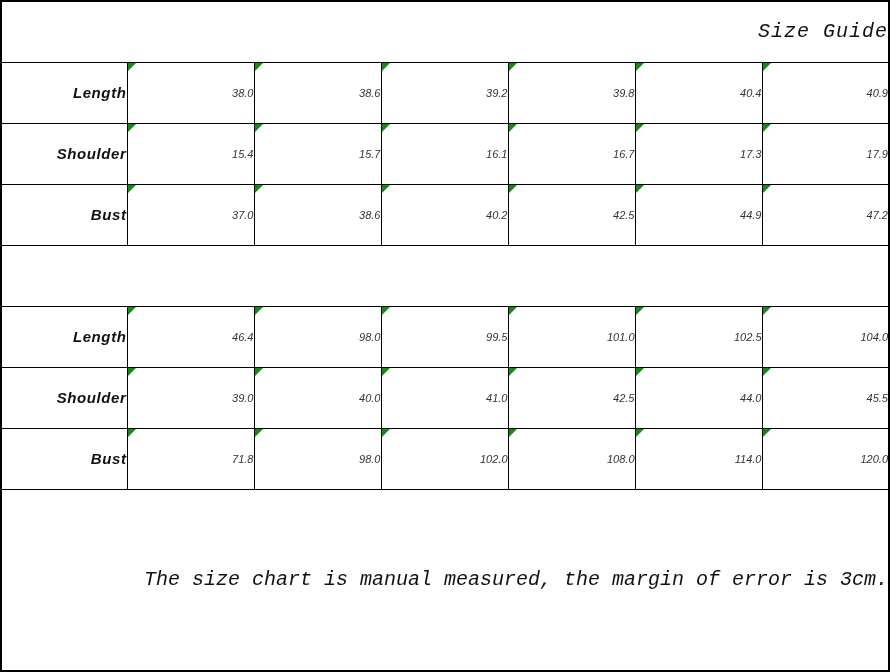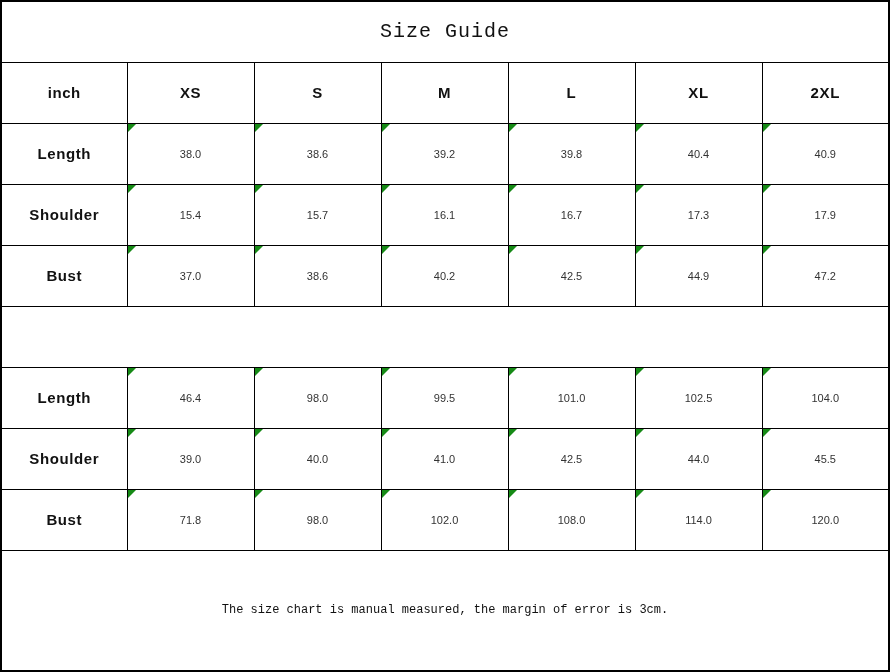--- a/index.html
+++ b/index.html
@@ -13,25 +13,26 @@
   table.size-guide {
     border-collapse: collapse;
     table-layout: fixed;
     width: 890px;
     height: 672px;
     border: 2px solid var(--color-border, #000);
     font-family: "Liberation Sans", "DejaVu Sans", sans-serif;
   }
   table.size-guide td {
     border: 1px solid var(--color-border, #000);
-    text-align: center;
+    text-align: right;
     vertical-align: middle;
     position: relative;
-    padding: 8px;
+    padding: 0;
     overflow: hidden;
+    font-style: italic;
   }
   tr.r { height: 61px; }
   td.title-cell {
     font-family: "Liberation Mono", "DejaVu Sans Mono", monospace;
     font-size: 20px;
     color: var(--color-text_black, #000);
     letter-spacing: 1px;
   }
   td.head-cell, td.label-cell {
     font-weight: bold;
@@ -49,21 +50,21 @@
     left: 0;
     width: 0;
     height: 0;
     border-top: 8px solid var(--color-accent_green, #168a16);
     border-right: 8px solid transparent;
     display: block;
   }
   td.spacer-cell { background: #ffffff; }
   td.footer-cell {
     font-family: "Liberation Mono", "DejaVu Sans Mono", monospace;
-    font-size: 12px;
+    font-size: 20px;
     color: var(--color-text_black, #000);
   }
 </style>
 </head>
 <body>
 
 <div class="sheet">
   <table class="size-guide">
     <colgroup>
       <col style="width:126px">
@@ -73,29 +74,20 @@
         <col>
         <col>
         <col>
     </colgroup>
 
     <tbody>
         <tr class="r">
       <td colspan="7" class="title-cell">Size Guide</td>
     </tr>
 
-    <tr class="r">
-      <td class="head-cell">inch</td>
-      <td class="head-cell">XS</td>
-      <td class="head-cell">S</td>
-      <td class="head-cell">M</td>
-      <td class="head-cell">L</td>
-      <td class="head-cell">XL</td>
-      <td class="head-cell">2XL</td>
-    </tr>
 
     <tr class="r">
       <td class="label-cell">Length</td>
       <td class="val-cell"><span class="flag"></span><span>38.0</span></td>
       <td class="val-cell"><span class="flag"></span><span>38.6</span></td>
       <td class="val-cell"><span class="flag"></span><span>39.2</span></td>
       <td class="val-cell"><span class="flag"></span><span>39.8</span></td>
       <td class="val-cell"><span class="flag"></span><span>40.4</span></td>
       <td class="val-cell"><span class="flag"></span><span>40.9</span></td>
     </tr>

